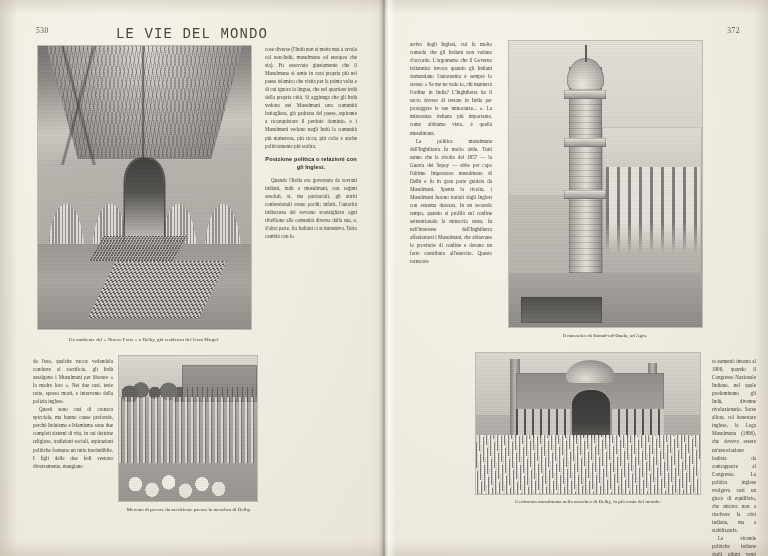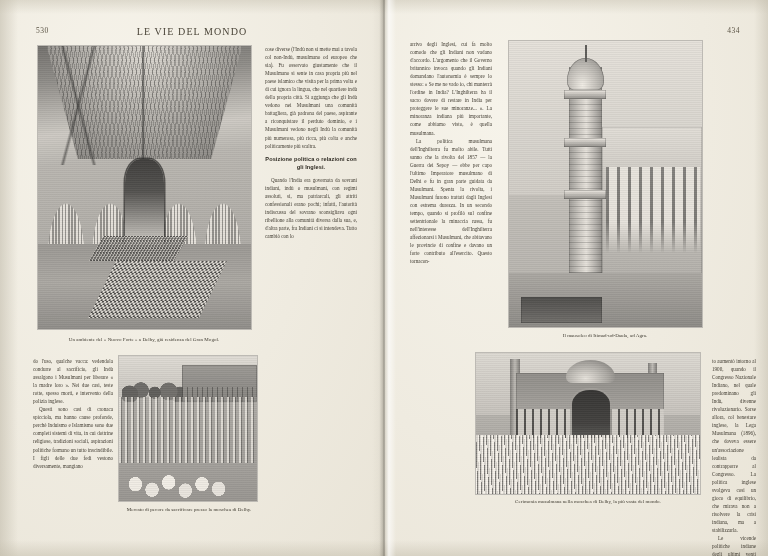--- a/index.html
+++ b/index.html
@@ -67,24 +67,24 @@
   .edge-b {
     position:absolute; left:0; bottom:0; height:16px; width:100%;
     background: linear-gradient(to top, rgba(195,189,172,.5), rgba(255,255,255,0));
     pointer-events:none;
   }
 
   
   .runhead {
     position: absolute;
     top: 26px;
-    font-size: 10px;
+    font-size: 14px;
     letter-spacing: 1.1px;
     color: #4a4438;
-    font-family: Liberation Serif, serif;
+    font-family: Liberation Mono, monospace;
   }
   .folio {
     position: absolute;
     top: 26px;
     font-size: 7.5px;
     color: #5a5344;
     letter-spacing: .5px;
   }
 
   
@@ -392,21 +392,21 @@
     </div>
     <div class="caption" style="left:113px; top:506px; width:152px;">Mercato di pecore da sacrificare presso la moschea di Delhy.</div>
   </div>
 
   <div class="page right">
     <div class="edge-r"></div>
     <div class="edge-t"></div>
     <div class="edge-b"></div>
 
 
-    <div class="folio" style="right:28px;">434</div>
+    <div class="folio" style="right:28px;">372</div>
 
     <div class="col" style="left:26px; top:40px; width:82px;">
       <p class="noind">arrivo degli Inglesi, cui fa molto comodo che gli Indiani non vadano d'accordo. L'argomento che il Governo britannico invoca quando gli Indiani domandano l'autonomia è sempre lo stesso: « Se me ne vado io, chi manterrà l'ordine in India? L'Inghilterra ha il sacro dovere di restare in India per proteggere le sue minoranze... ». La minoranza indiana più importante, come abbiamo visto, è quella musulmana.</p>
       <p>La politica musulmana dell'Inghilterra fu molto abile. Tutti sanno che la rivolta del 1857 — la Guerra dei Sepoy — ebbe per capo l'ultimo Imperatore musulmano di Delhi e fu in gran parte guidata da Musulmani. Spenta la rivolta, i Musulmani furono trattati dagli Inglesi con estrema durezza. In un secondo tempo, quando si profilò sul confine settentrionale la minaccia russa, fu nell'interesse dell'Inghilterra affezionarsi i Musulmani, che abitavano le provincie di confine e davano un forte contributo all'esercito. Questo tornacon-</p>
     </div>
 
     <div class="figure" style="left:124px; top:40px; width:195px; height:288px;">
       <div class="photo p3">
         <div class="sky3"></div>
         <div class="wall"></div>

